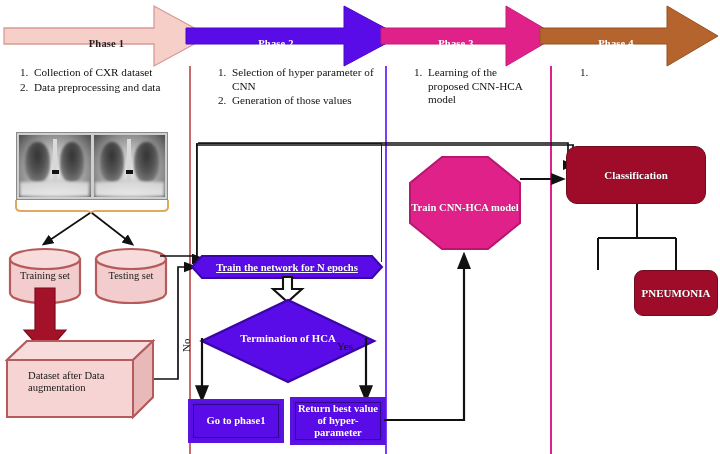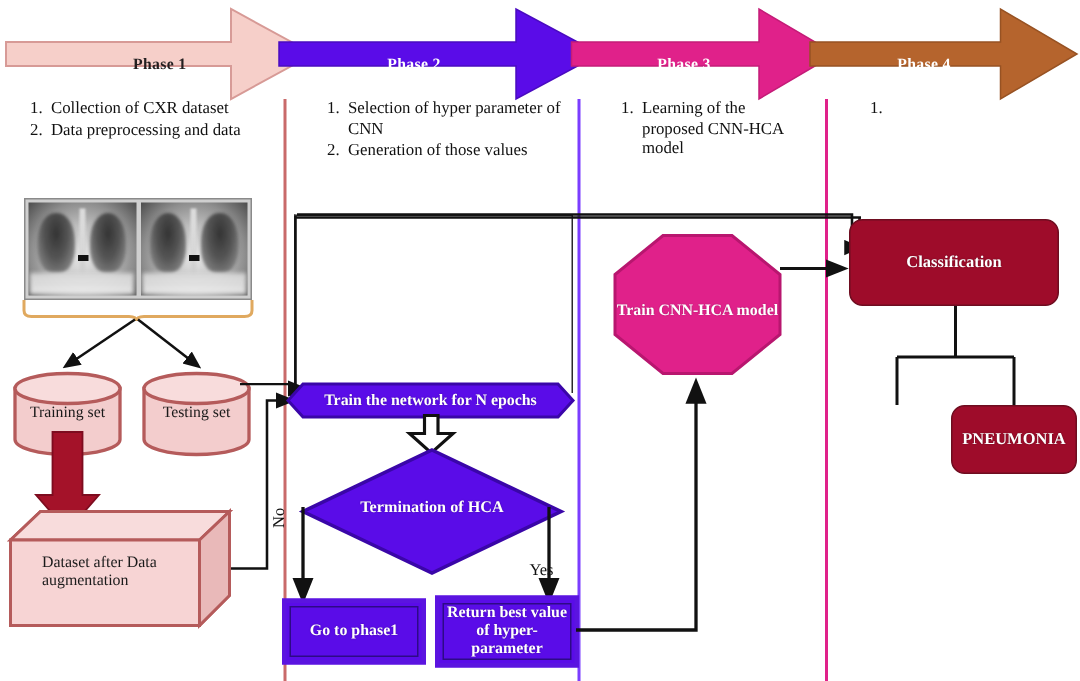--- a/index.html
+++ b/index.html
@@ -132,20 +132,21 @@
     text-shadow: 0 0 1px rgba(0,0,0,.4);
   }
 
   
   #hex-train { left: 192px; top: 255px; width: 190px; height: 24px; }
   #hex-train .hx-text {
     position: absolute; inset: 0;
     display: flex; align-items: center; justify-content: center;
     color: #fff; font-size: 10.6px; font-weight: bold;
     text-shadow: 0 0 1px rgba(0,0,0,.35);
+    text-decoration: underline;
   }
 
   
   #diamond { left: 200px; top: 298px; width: 176px; height: 86px; }
   #diamond .dm-text {
     position: absolute; inset: 0;
     display: flex; align-items: center; justify-content: center;
     color: #fff; font-size: 10.8px; font-weight: bold;
     text-shadow: 0 0 1px rgba(0,0,0,.35);
   }
@@ -181,33 +182,33 @@
 
   
   .rbox {
     background: #9e0c2a;
     border: 1.6px solid #6e0d20;
     border-radius: 9px;
     display: flex; align-items: center; justify-content: center;
     color: #fff; font-weight: bold; font-size: 11px;
     text-shadow: 0 0 1px rgba(0,0,0,.45);
   }
-  #box-classification { left: 566px; top: 146px; width: 140px; height: 58px; }
+  #box-classification { left: 566px; top: 146px; width: 140px; height: 58px; border-radius: 11px; }
   #box-covid { left: 560px; top: 270px; width: 74px; height: 46px; }
   #box-pneumonia { left: 634px; top: 270px; width: 84px; height: 46px; }
 
   
   .conn-label { font-size: 11px; color: #111; }
   #label-no {
     left: 180px; top: 352px;
     transform: rotate(-90deg);
     transform-origin: left top;
     font-weight: normal;
   }
-  #label-yes { left: 337px; top: 374px; margin-left: 16px; }
+  #label-yes { left: 337px; top: 340px; }
 
   svg { display:block; overflow: visible; }
 </style>
 </head>
 <body>
 
 <div id="root">
 
   <div class="abs" id="phase-bar">
 

